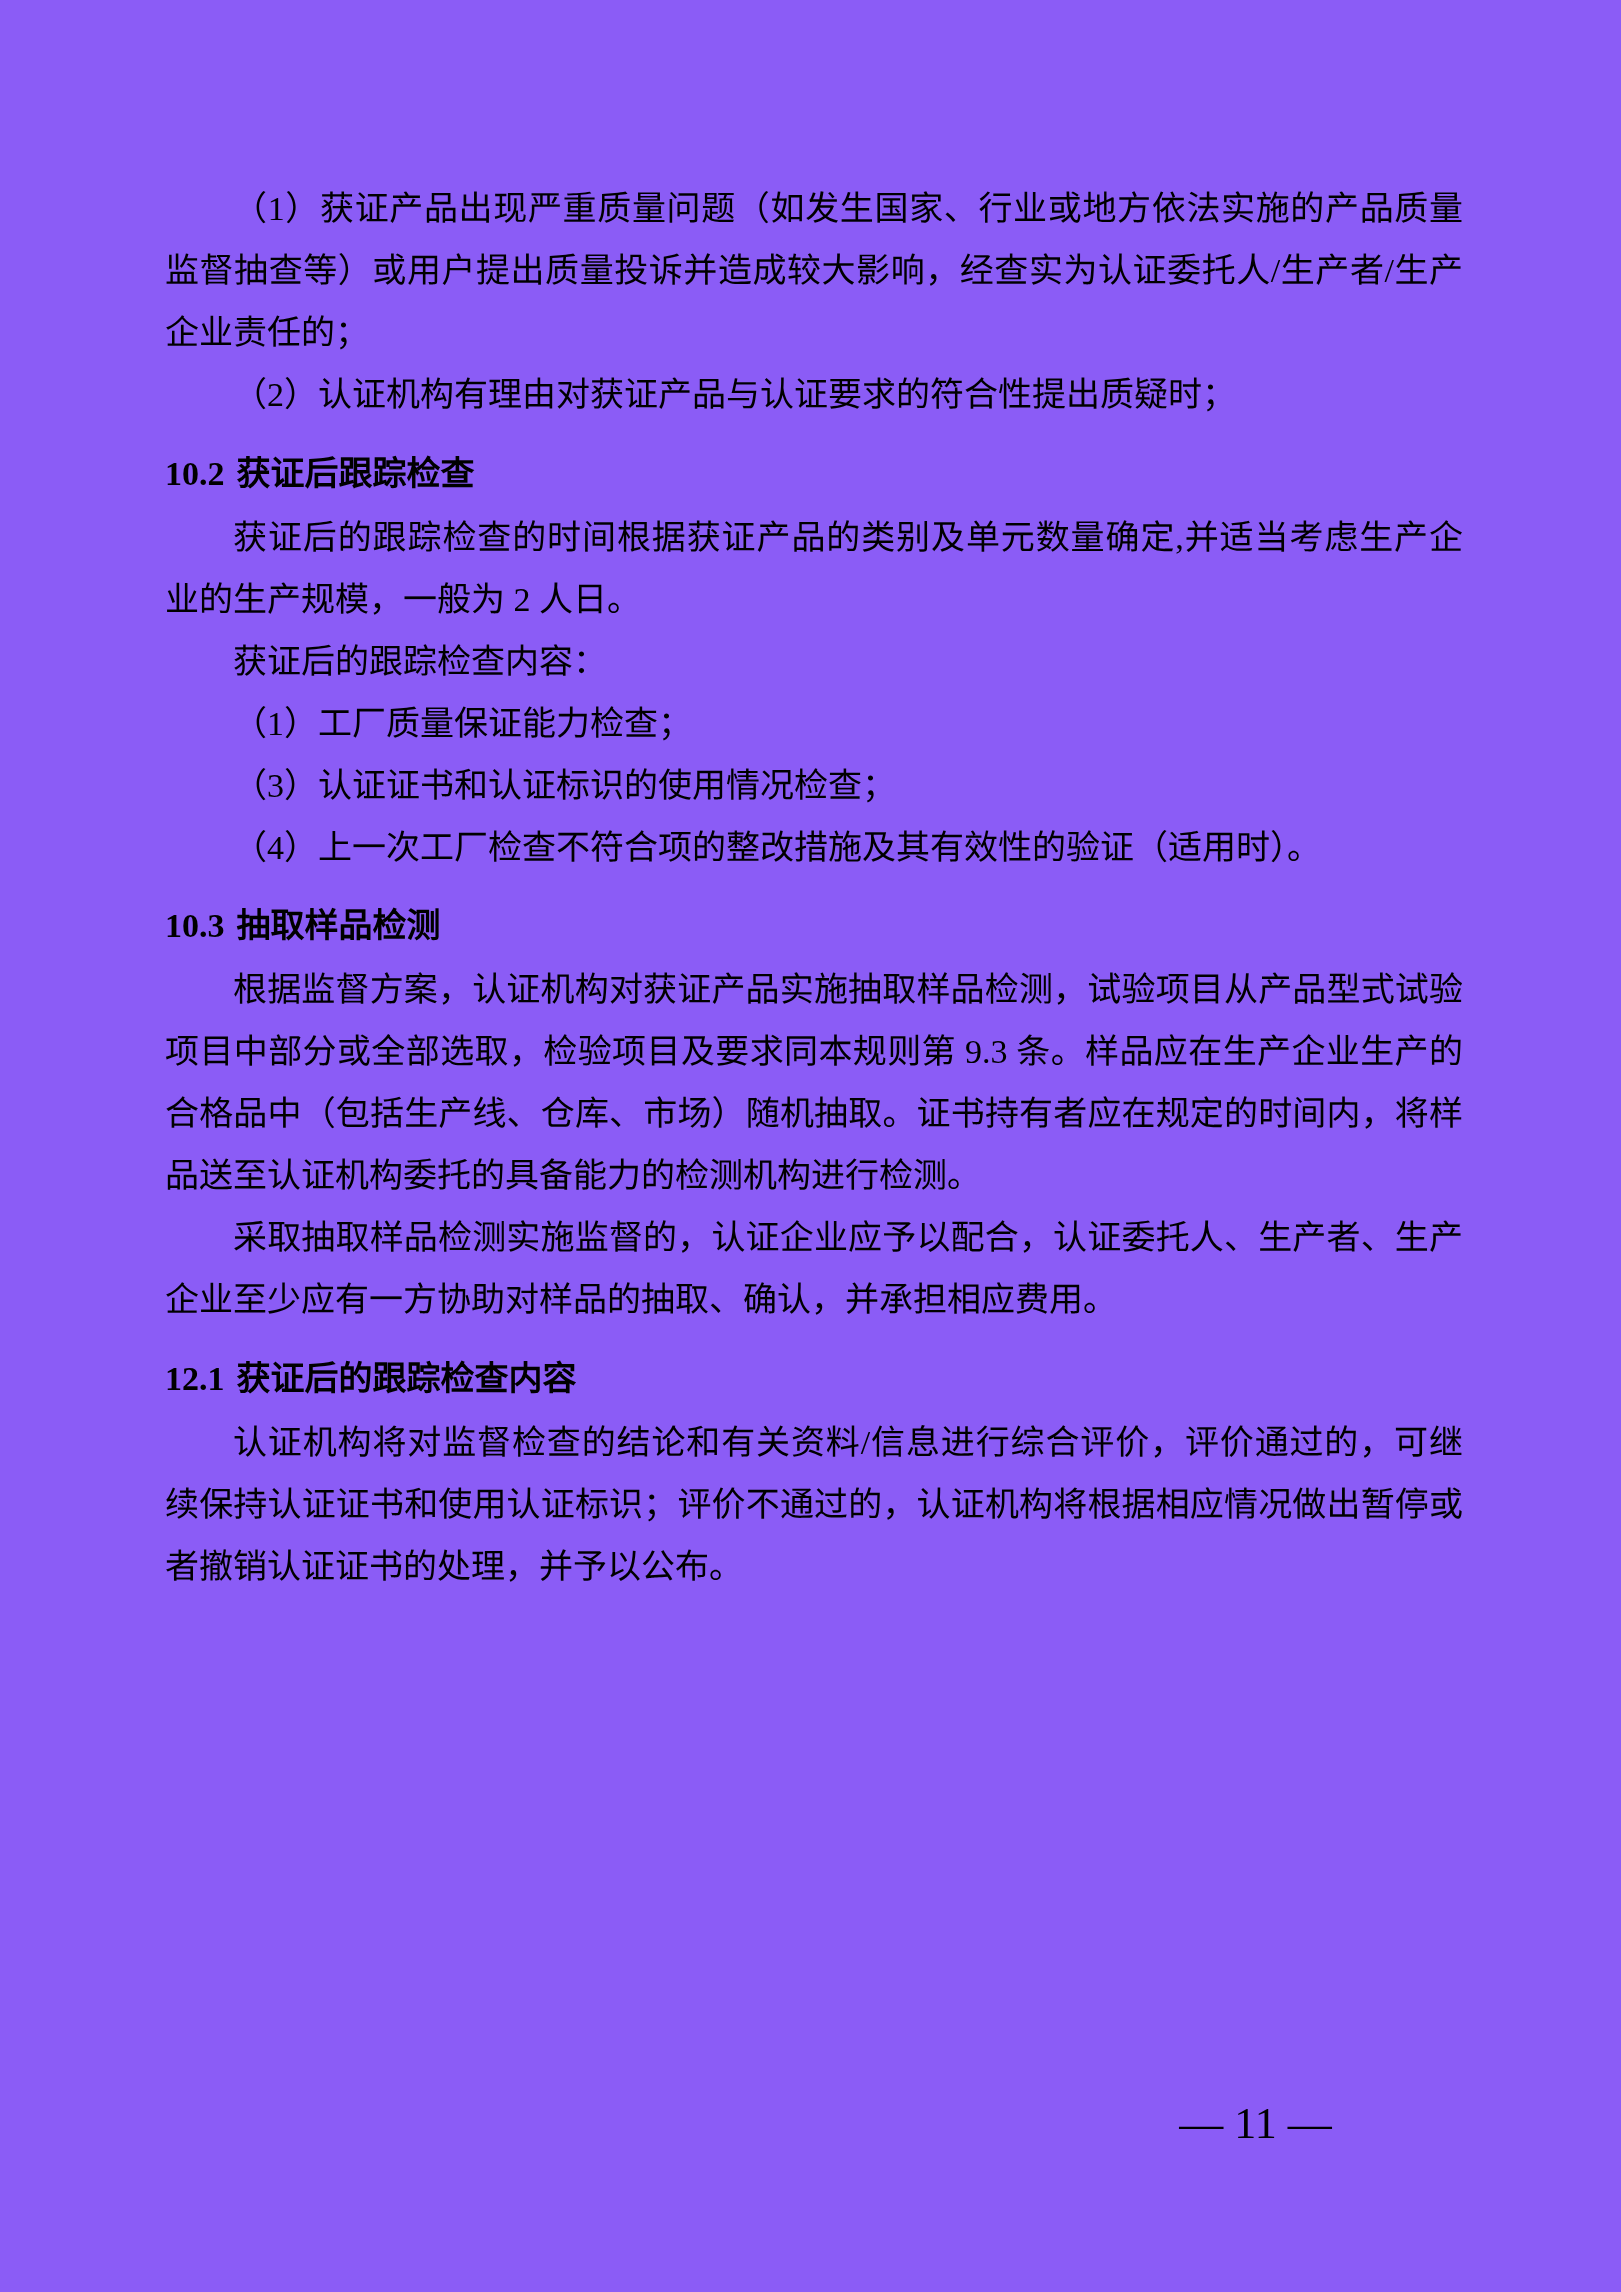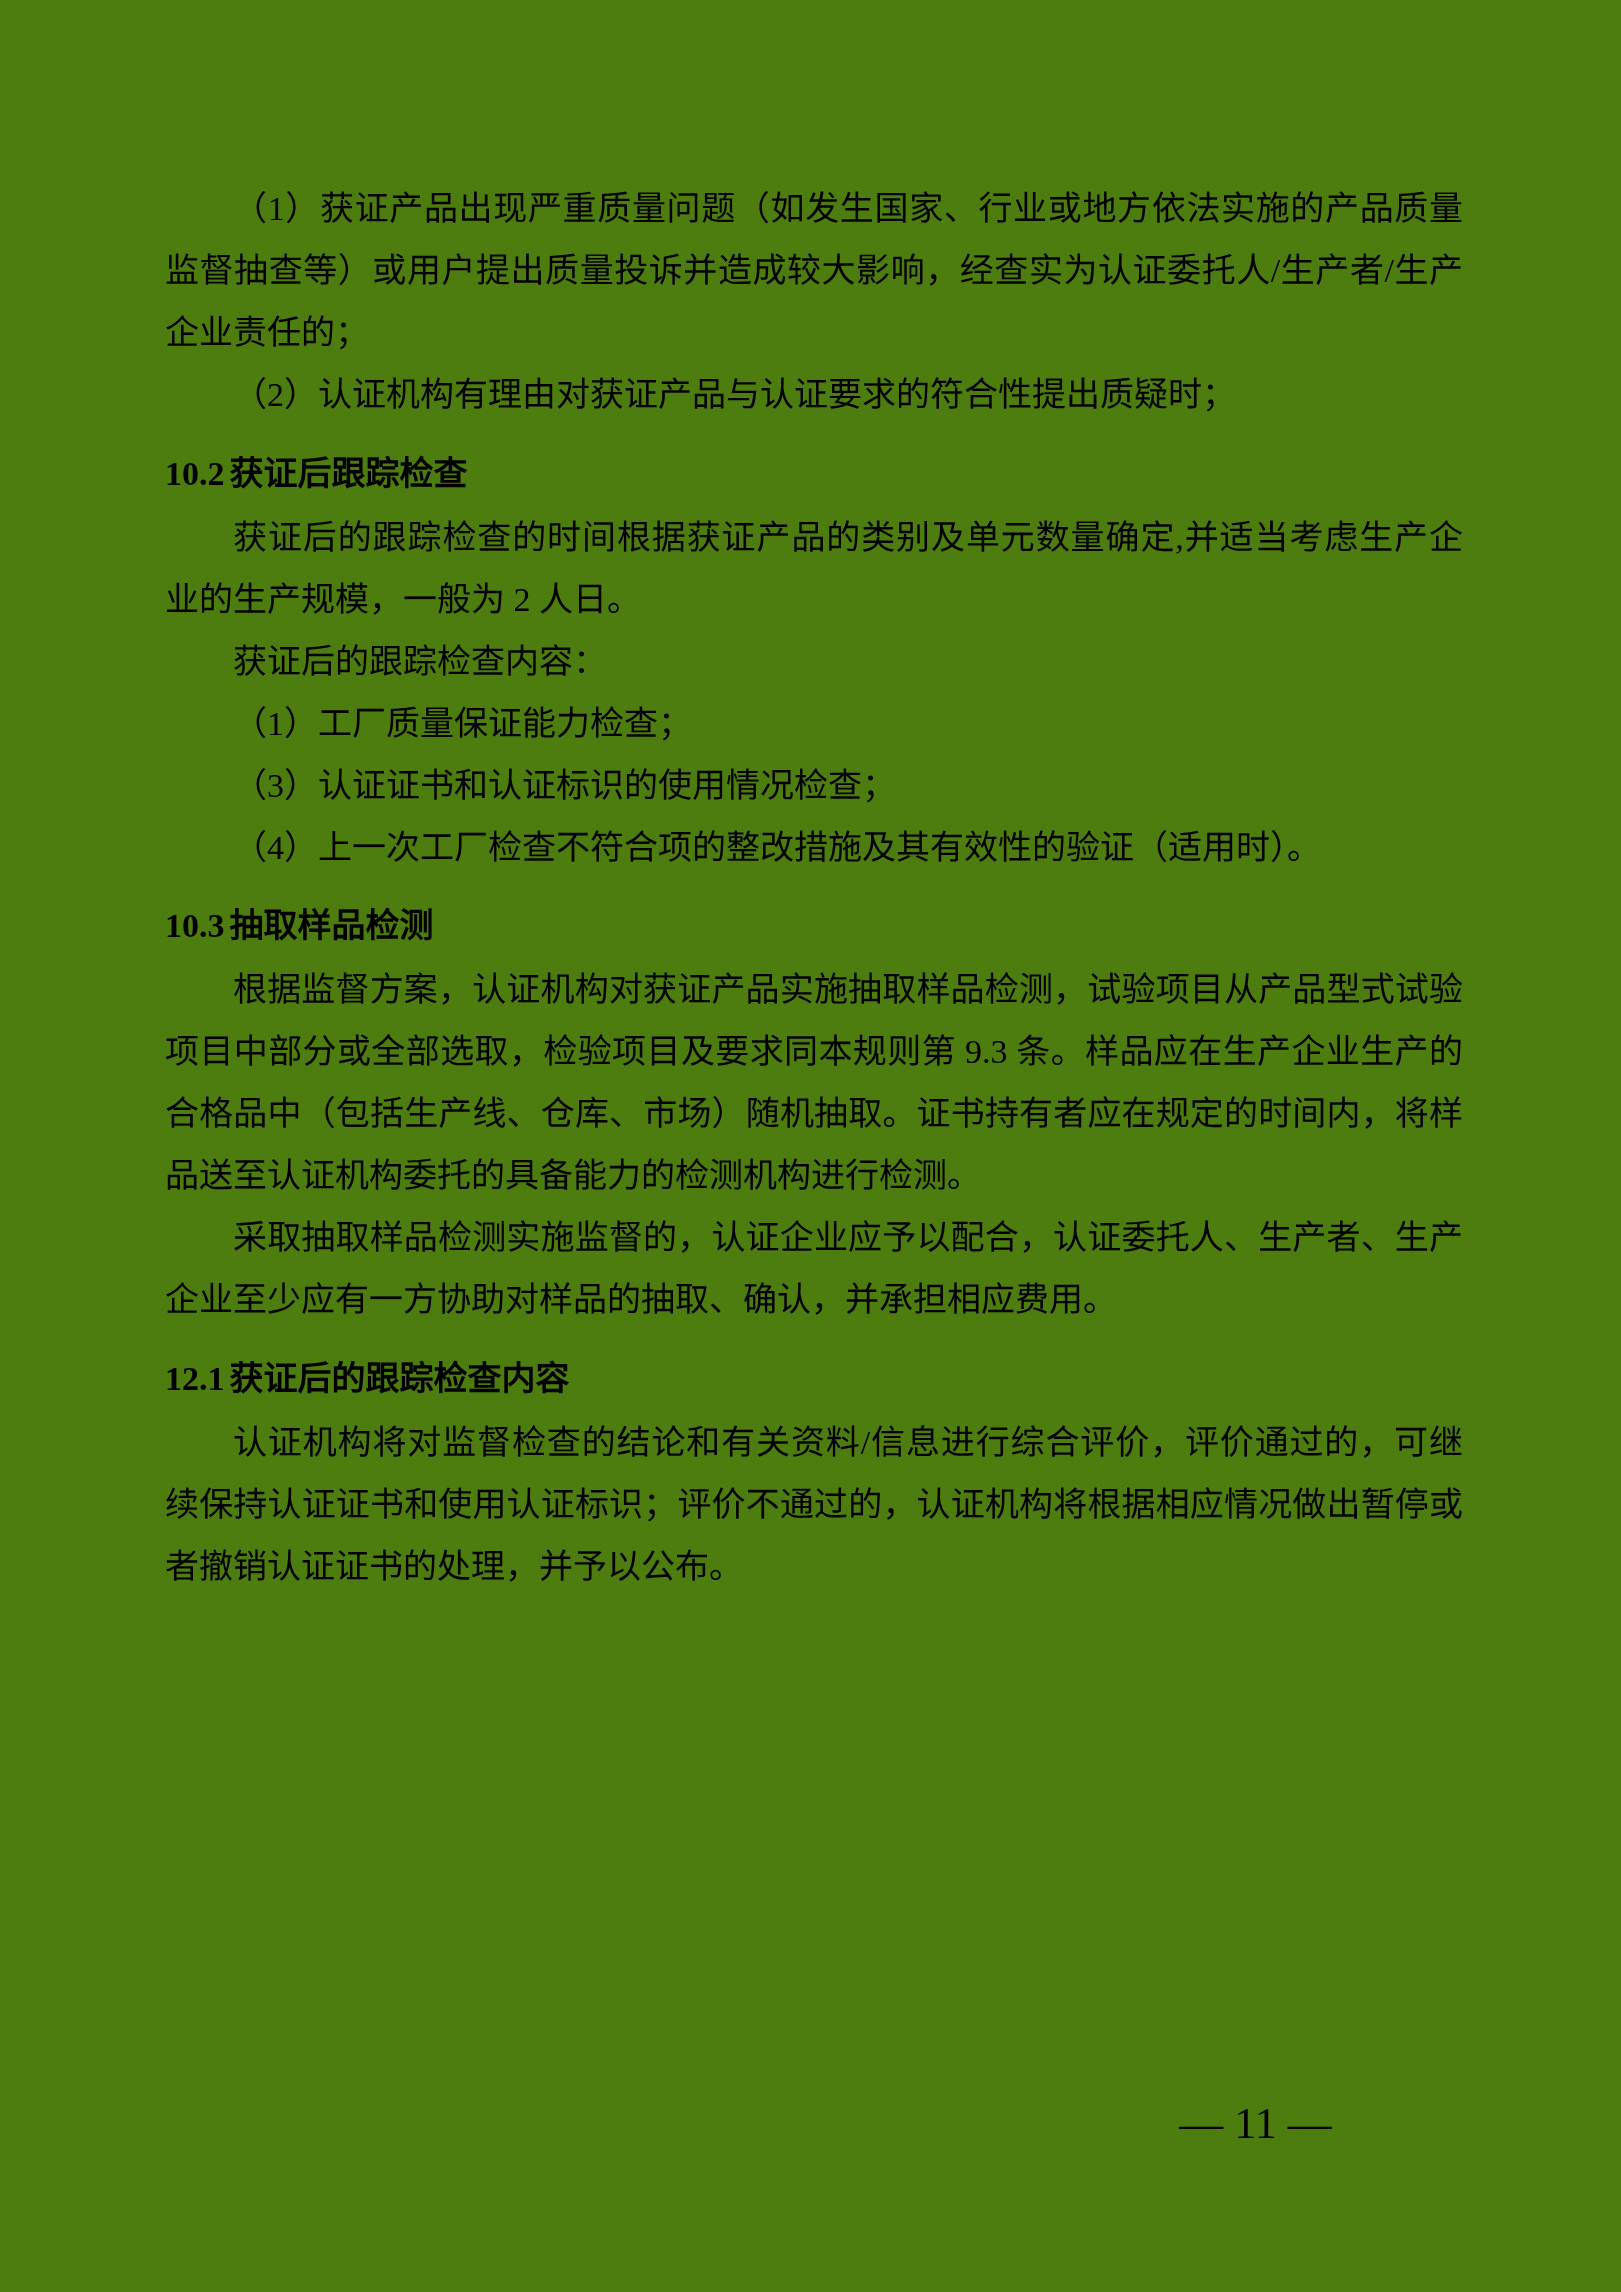--- a/index.html
+++ b/index.html
@@ -1,21 +1,21 @@
 <!DOCTYPE html>
 <html lang="zh-CN"><head>
 <meta charset="utf-8">
 <style>
   * { margin: 0; padding: 0; box-sizing: border-box; }
   html, body { background: #ffffff; }
   .page {
     position: relative;
     width: 1621px;
     height: 2293px;
-    background: #4d7c0f;
+    background: #8b5cf6;
     color: #000000;
     font-family: "Liberation Serif", "DejaVu Serif", serif;
     overflow: hidden;
   }
   .content {
     position: absolute;
     left: 165px;
     top: 178px;
     width: 1298px;
     font-size: 34px;
@@ -30,21 +30,21 @@
   .content h2.heading {
     font-size: 34px;
     font-weight: bold;
     font-family: "Liberation Sans", "DejaVu Sans", sans-serif;
     line-height: 62px;
     margin: 15.7px 0 2px 0;
     text-align: left;
   }
   .content h2.heading .heading-number {
     font-family: "Liberation Serif", "DejaVu Serif", serif;
-    margin-right: 5px;
+    margin-right: 12px;
   }
   .footer {
     position: absolute;
     left: 1172px;
     top: 2103px;
     width: 167px;
     font-size: 44px;
     line-height: 41px;
     text-align: center;
     white-space: nowrap;

